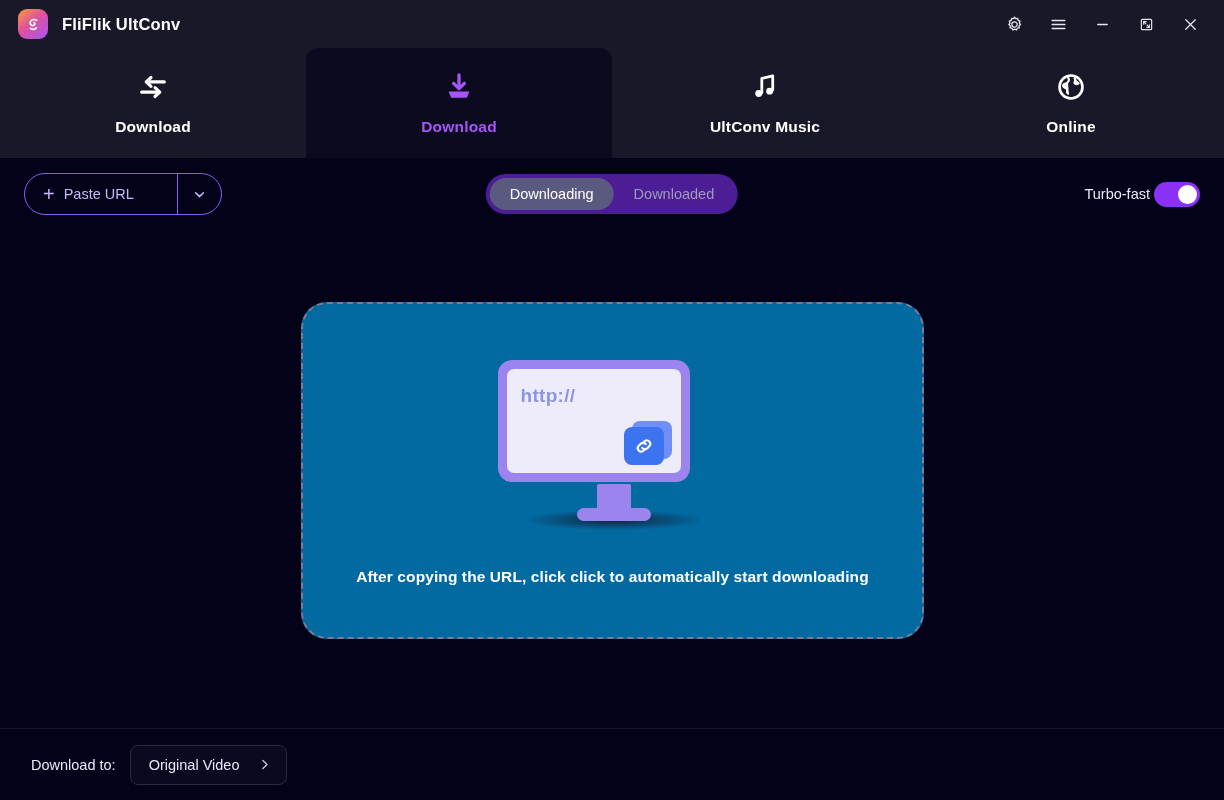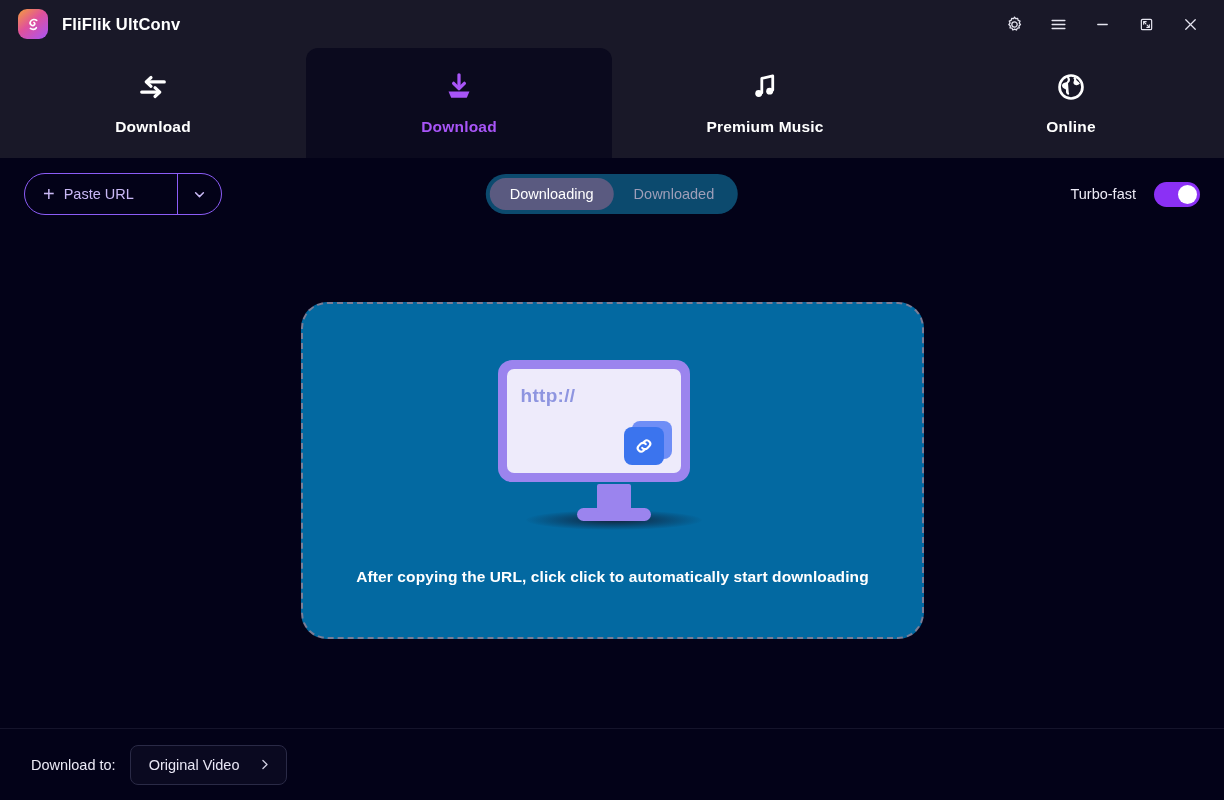--- a/index.html
+++ b/index.html
@@ -166,21 +166,21 @@
     border-left: 1.6px solid #8b5cf6;
     cursor: pointer;
   }
 
   .segmented {
     position: absolute;
     left: 50%;
     transform: translateX(-50%);
     display: flex;
     align-items: center;
-    background: #0c4a6e;
+    background: #4c1d95;
     border-radius: 20px;
     padding: 4px;
     height: 40px;
   }
 
   .seg-item {
     padding: 0 20px;
     height: 32px;
     display: flex;
     align-items: center;
@@ -194,21 +194,21 @@
 
   .seg-item.active {
     background: #5a5a80;
     color: #ffffff;
   }
 
   .turbo {
     margin-left: auto;
     display: flex;
     align-items: center;
-    gap: 18px;
+    gap: 4px;
   }
 
   .turbo-label {
     font-size: 14.5px;
     color: #eceaf6;
   }
 
   .switch {
     width: 46px;
     height: 25px;
@@ -470,21 +470,21 @@
     </div>
 
     <div class="tab">
       <span class="tab-icon">
         <svg width="32" height="32" viewBox="0 0 24 24" aria-hidden="true">
           <path d="M9.6 16.4V5.6l8.2-1.9v10.6" fill="none" stroke="#ffffff" stroke-width="2.1" stroke-linejoin="round" stroke-linecap="round"></path>
           <circle cx="7.3" cy="16.9" r="2.6" fill="#ffffff"></circle>
           <circle cx="15.5" cy="15.1" r="2.6" fill="#ffffff"></circle>
         </svg>
       </span>
-      <span class="tab-label">Premium Music</span>
+      <span class="tab-label">UltConv Music</span>
     </div>
 
     <div class="tab">
       <span class="tab-icon">
         <svg width="32" height="32" viewBox="0 0 24 24" aria-hidden="true">
           <circle cx="12" cy="12" r="8.6" fill="none" stroke="#ffffff" stroke-width="2"></circle>
           <path d="M9.4 4.2c1.4 1.6 1.2 3.3.1 4.3-1 1-2.8.6-3.4 1.9-.5 1.2.6 2 1.6 2.3 1.1.3 1.5 1 1.3 2.1-.2 1.1.3 2.1 1.4 2.6" fill="#ffffff" stroke="#ffffff" stroke-width="1.5" stroke-linejoin="round"></path>
           <path d="M14.2 5c.9.6 1.2 1.8.6 2.8-.5.9-.2 1.7.8 2 1 .3 1.9-.2 2.6-.9" fill="#ffffff" stroke="#ffffff" stroke-width="1.5" stroke-linejoin="round"></path>
         </svg>
       </span>

